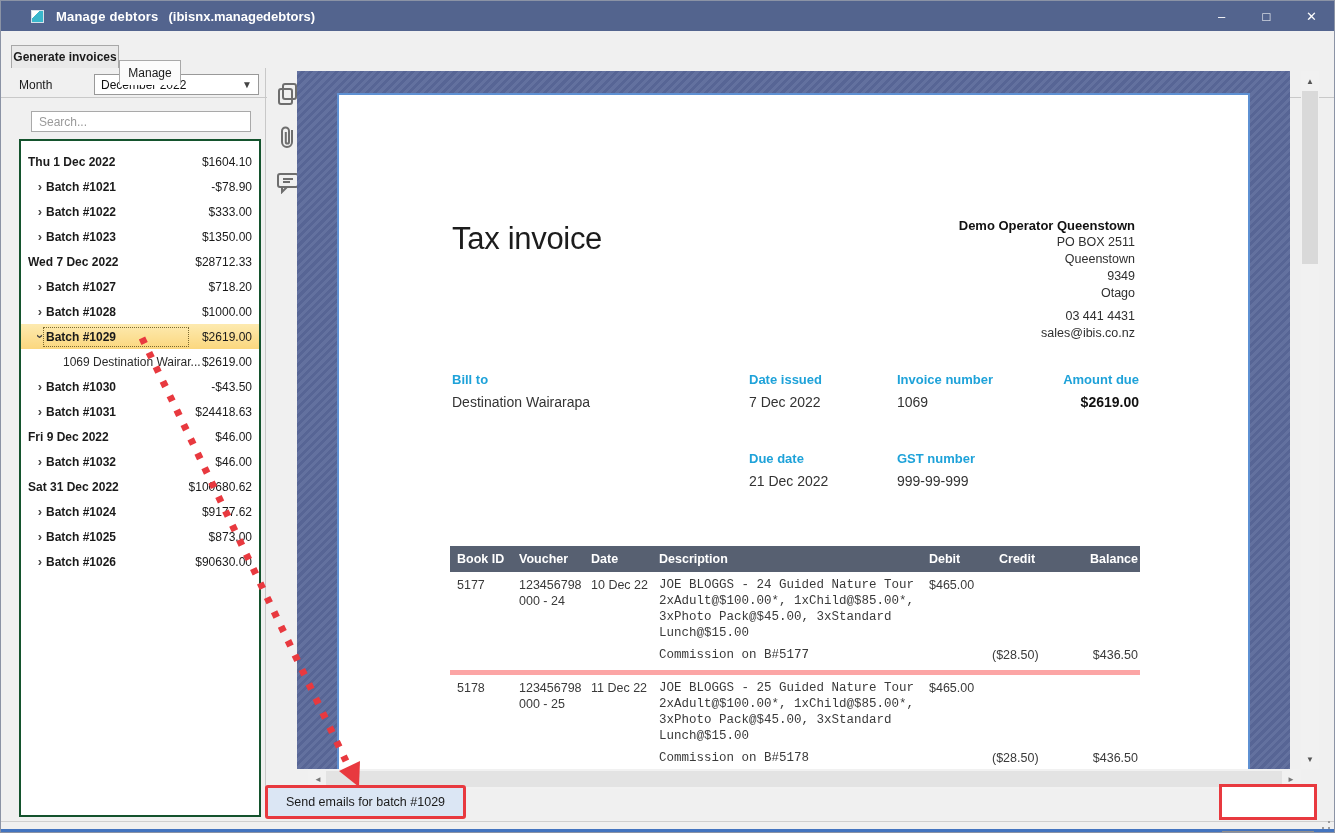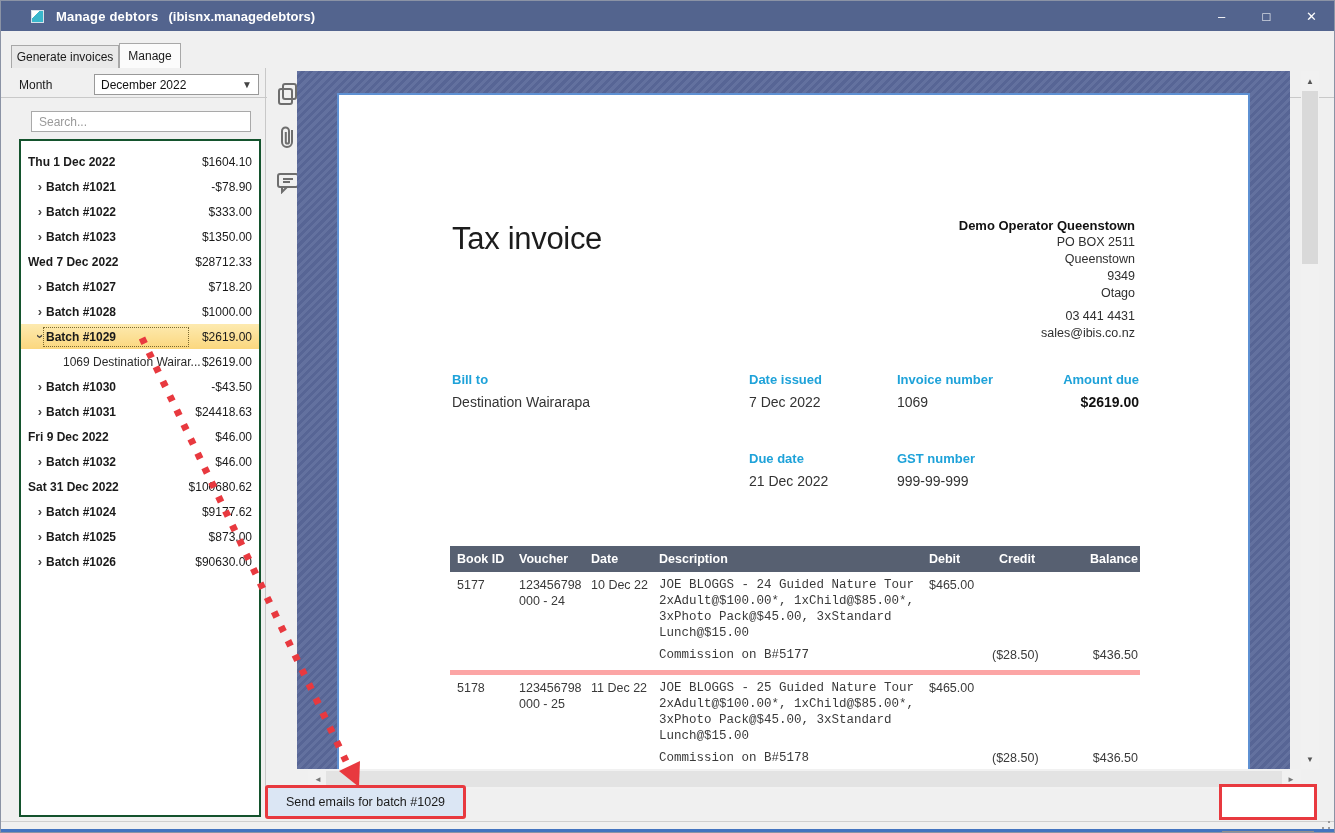--- a/index.html
+++ b/index.html
@@ -10,22 +10,22 @@
   
   .titlebar { position:absolute; left:0; top:0; width:100%; height:30px; background:#53648e; display:flex; align-items:center; }
   .app-icon { width:13px; height:13px; margin-left:30px; background:linear-gradient(135deg,#ffffff 0 34%,#39b7cc 34% 100%); border:1px solid #d7e2ea; }
   .win-title { color:#fff; font-size:13px; font-weight:bold; margin-left:12px; letter-spacing:.2px; }
   .win-subtitle { color:#fff; font-size:13px; font-weight:bold; margin-left:10px; }
   .win-controls { position:absolute; right:0; top:0; height:30px; display:flex; }
   .win-btn { width:45px; height:30px; color:#fff; font-size:13px; display:flex; align-items:center; justify-content:center; cursor:default; }
 
   
   .tabbar { position:absolute; left:0; top:30px; width:100%; height:37px; background:#f0f0f0; }
-  .tab { position:absolute; top:12px; height:25px; font-size:12px; color:#1a1a1a; display:flex; align-items:center; justify-content:center; border:1px solid #a8a8a8; border-bottom:none; }
-  .tab.inactive { left:10px; width:108px; background:#e9e9e9; top:14px; height:23px; }
+  .tab { position:absolute; top:29px; height:25px; font-size:12px; color:#1a1a1a; display:flex; align-items:center; justify-content:center; border:1px solid #a8a8a8; border-bottom:none; }
+  .tab.inactive { left:10px; width:108px; background:#e9e9e9; top:14px; height:23px;font-weight:bold; }
   .tab.active { left:118px; width:62px; background:#fbfbfb; z-index:2; }
   .tab-underline { position:absolute; left:0; top:66px; width:100%; height:1px; background:#c9c9c9; }
 
   
   .month-label { position:absolute; left:18px; top:77px; font-size:12px; color:#1a1a1a; }
   .month-combo { position:absolute; left:93px; top:73px; width:165px; height:21px; background:#fff; border:1px solid #999; font-size:12px; display:flex; align-items:center; padding-left:6px; color:#111; }
   .month-caret { position:absolute; right:6px; top:4px; font-size:10px; color:#444; }
   .search-input { position:absolute; left:30px; top:110px; width:220px; height:21px; border:1px solid #a9a9a9; font-size:12px; padding-left:7px; font-family:"Liberation Sans",sans-serif; color:#222; }
   .search-input::placeholder { color:#9a9a9a; }
   .listbox { position:absolute; left:18px; top:138px; width:242px; height:678px; background:#fff; border:2px solid #14532d; padding-top:8px; overflow:hidden; }

